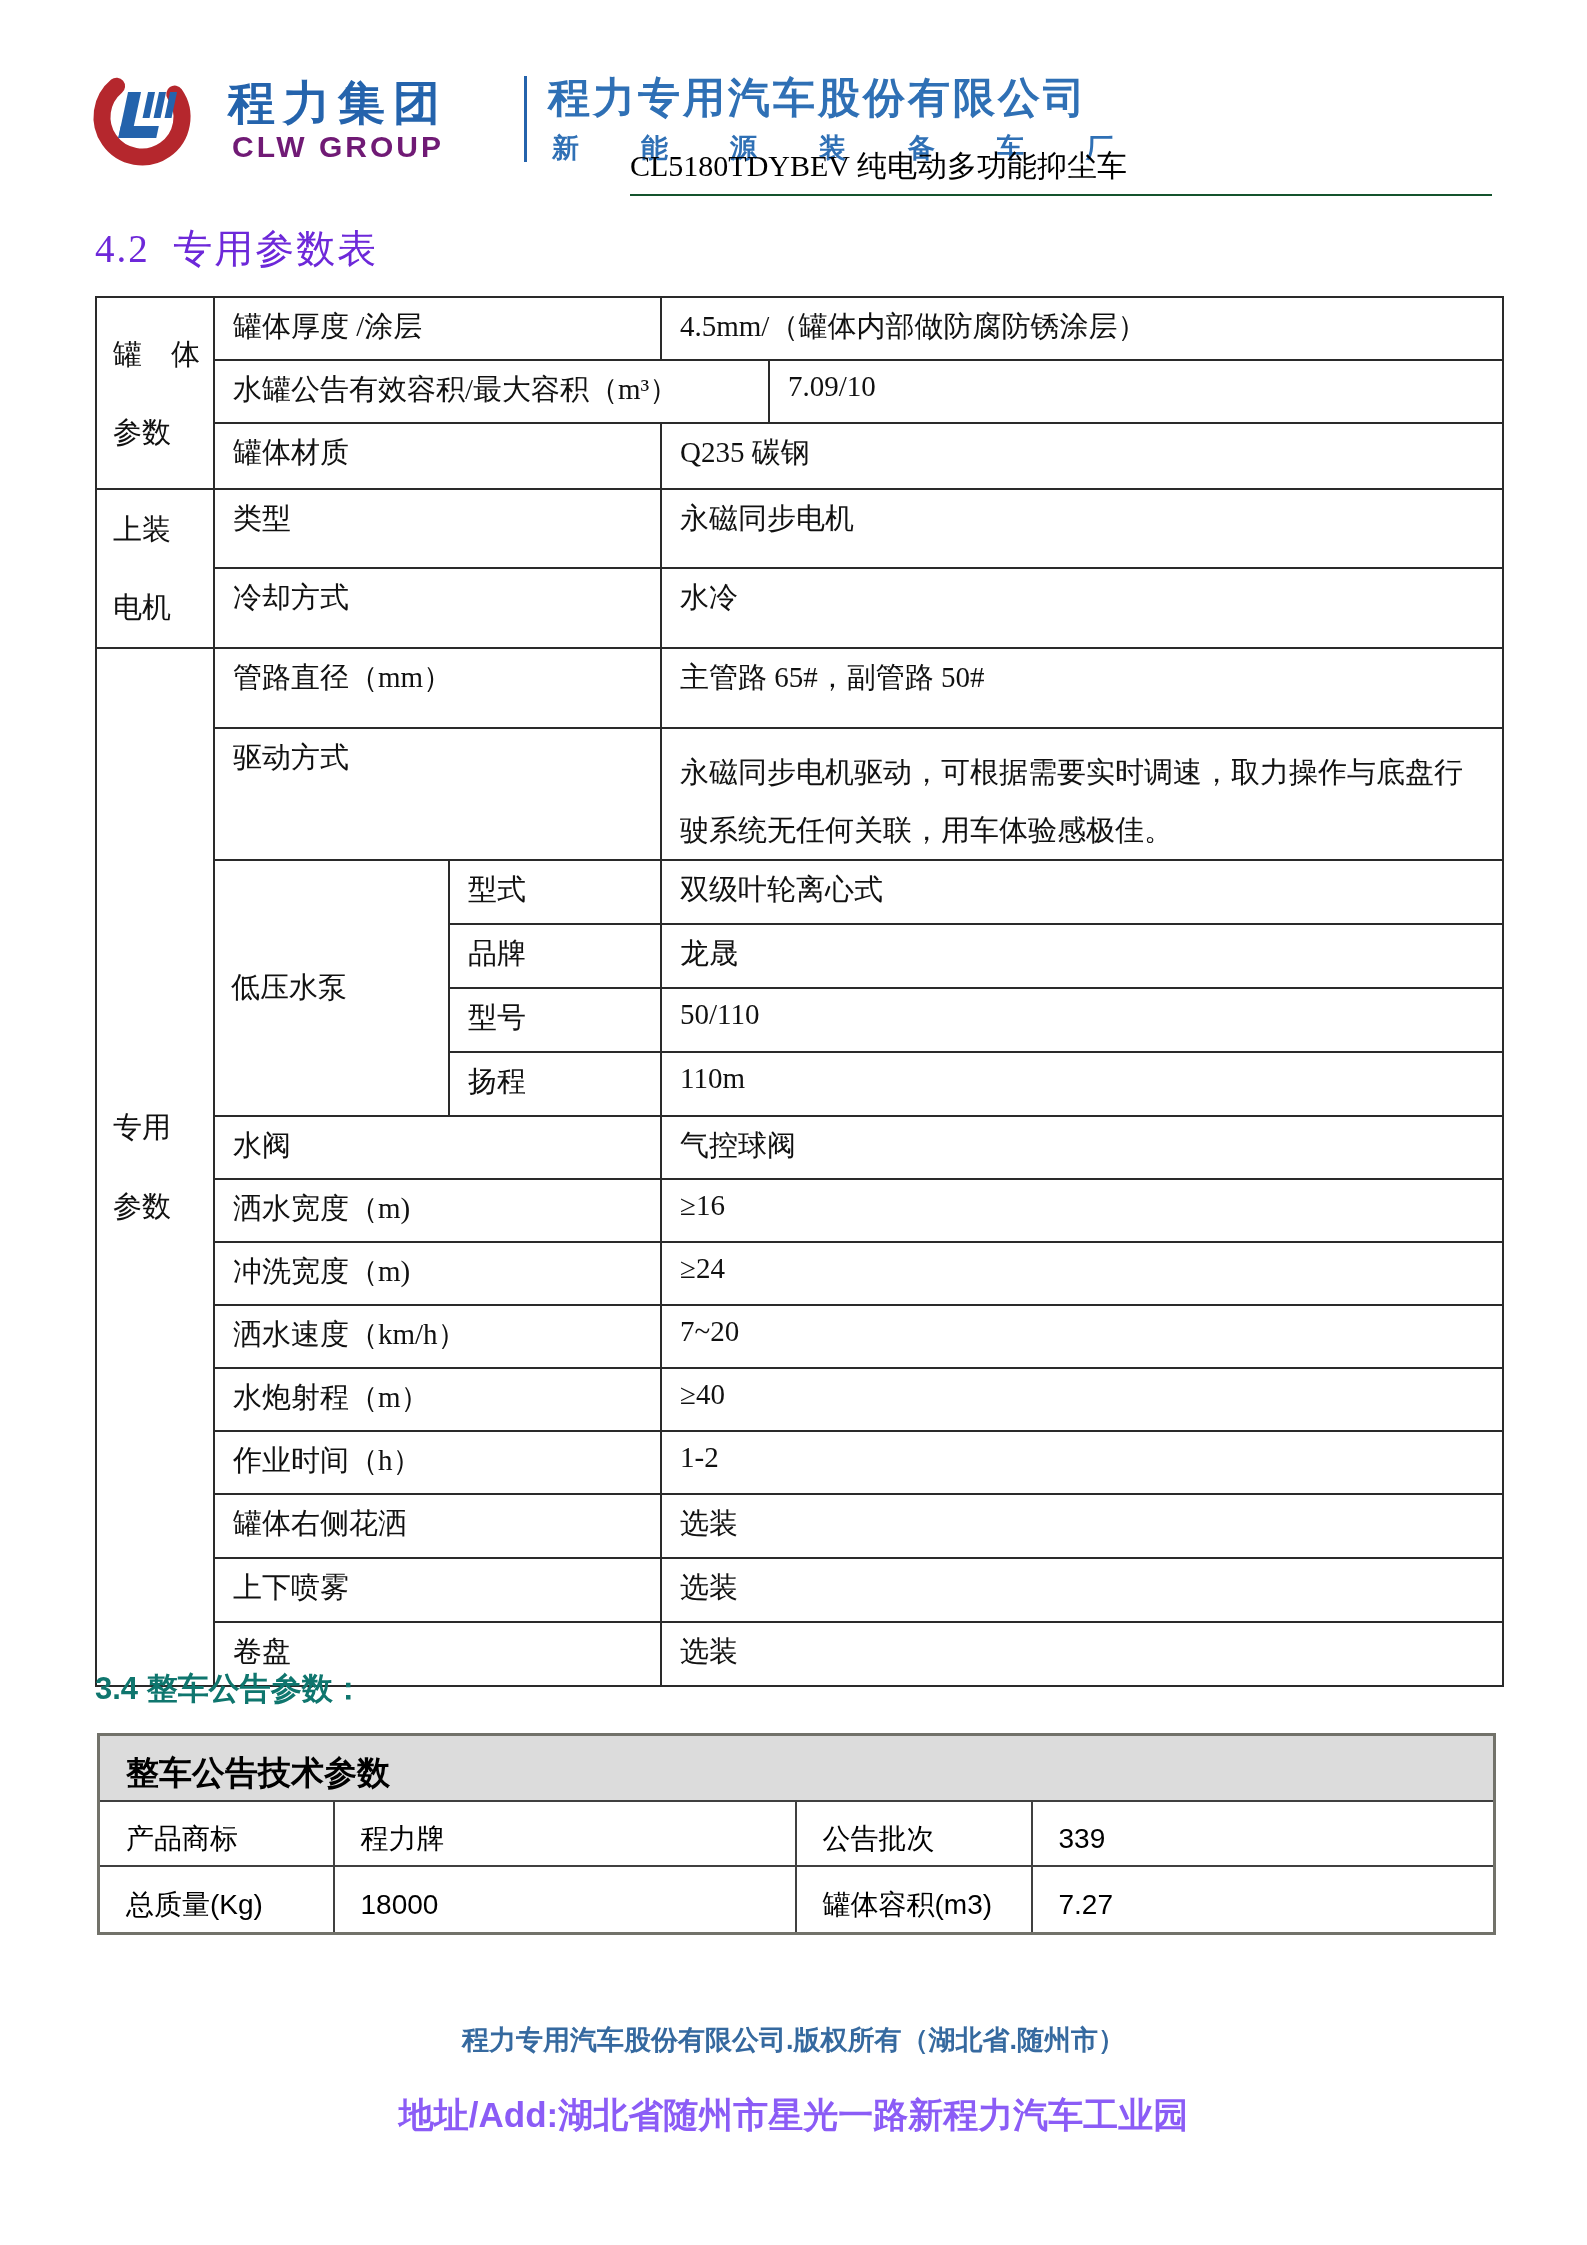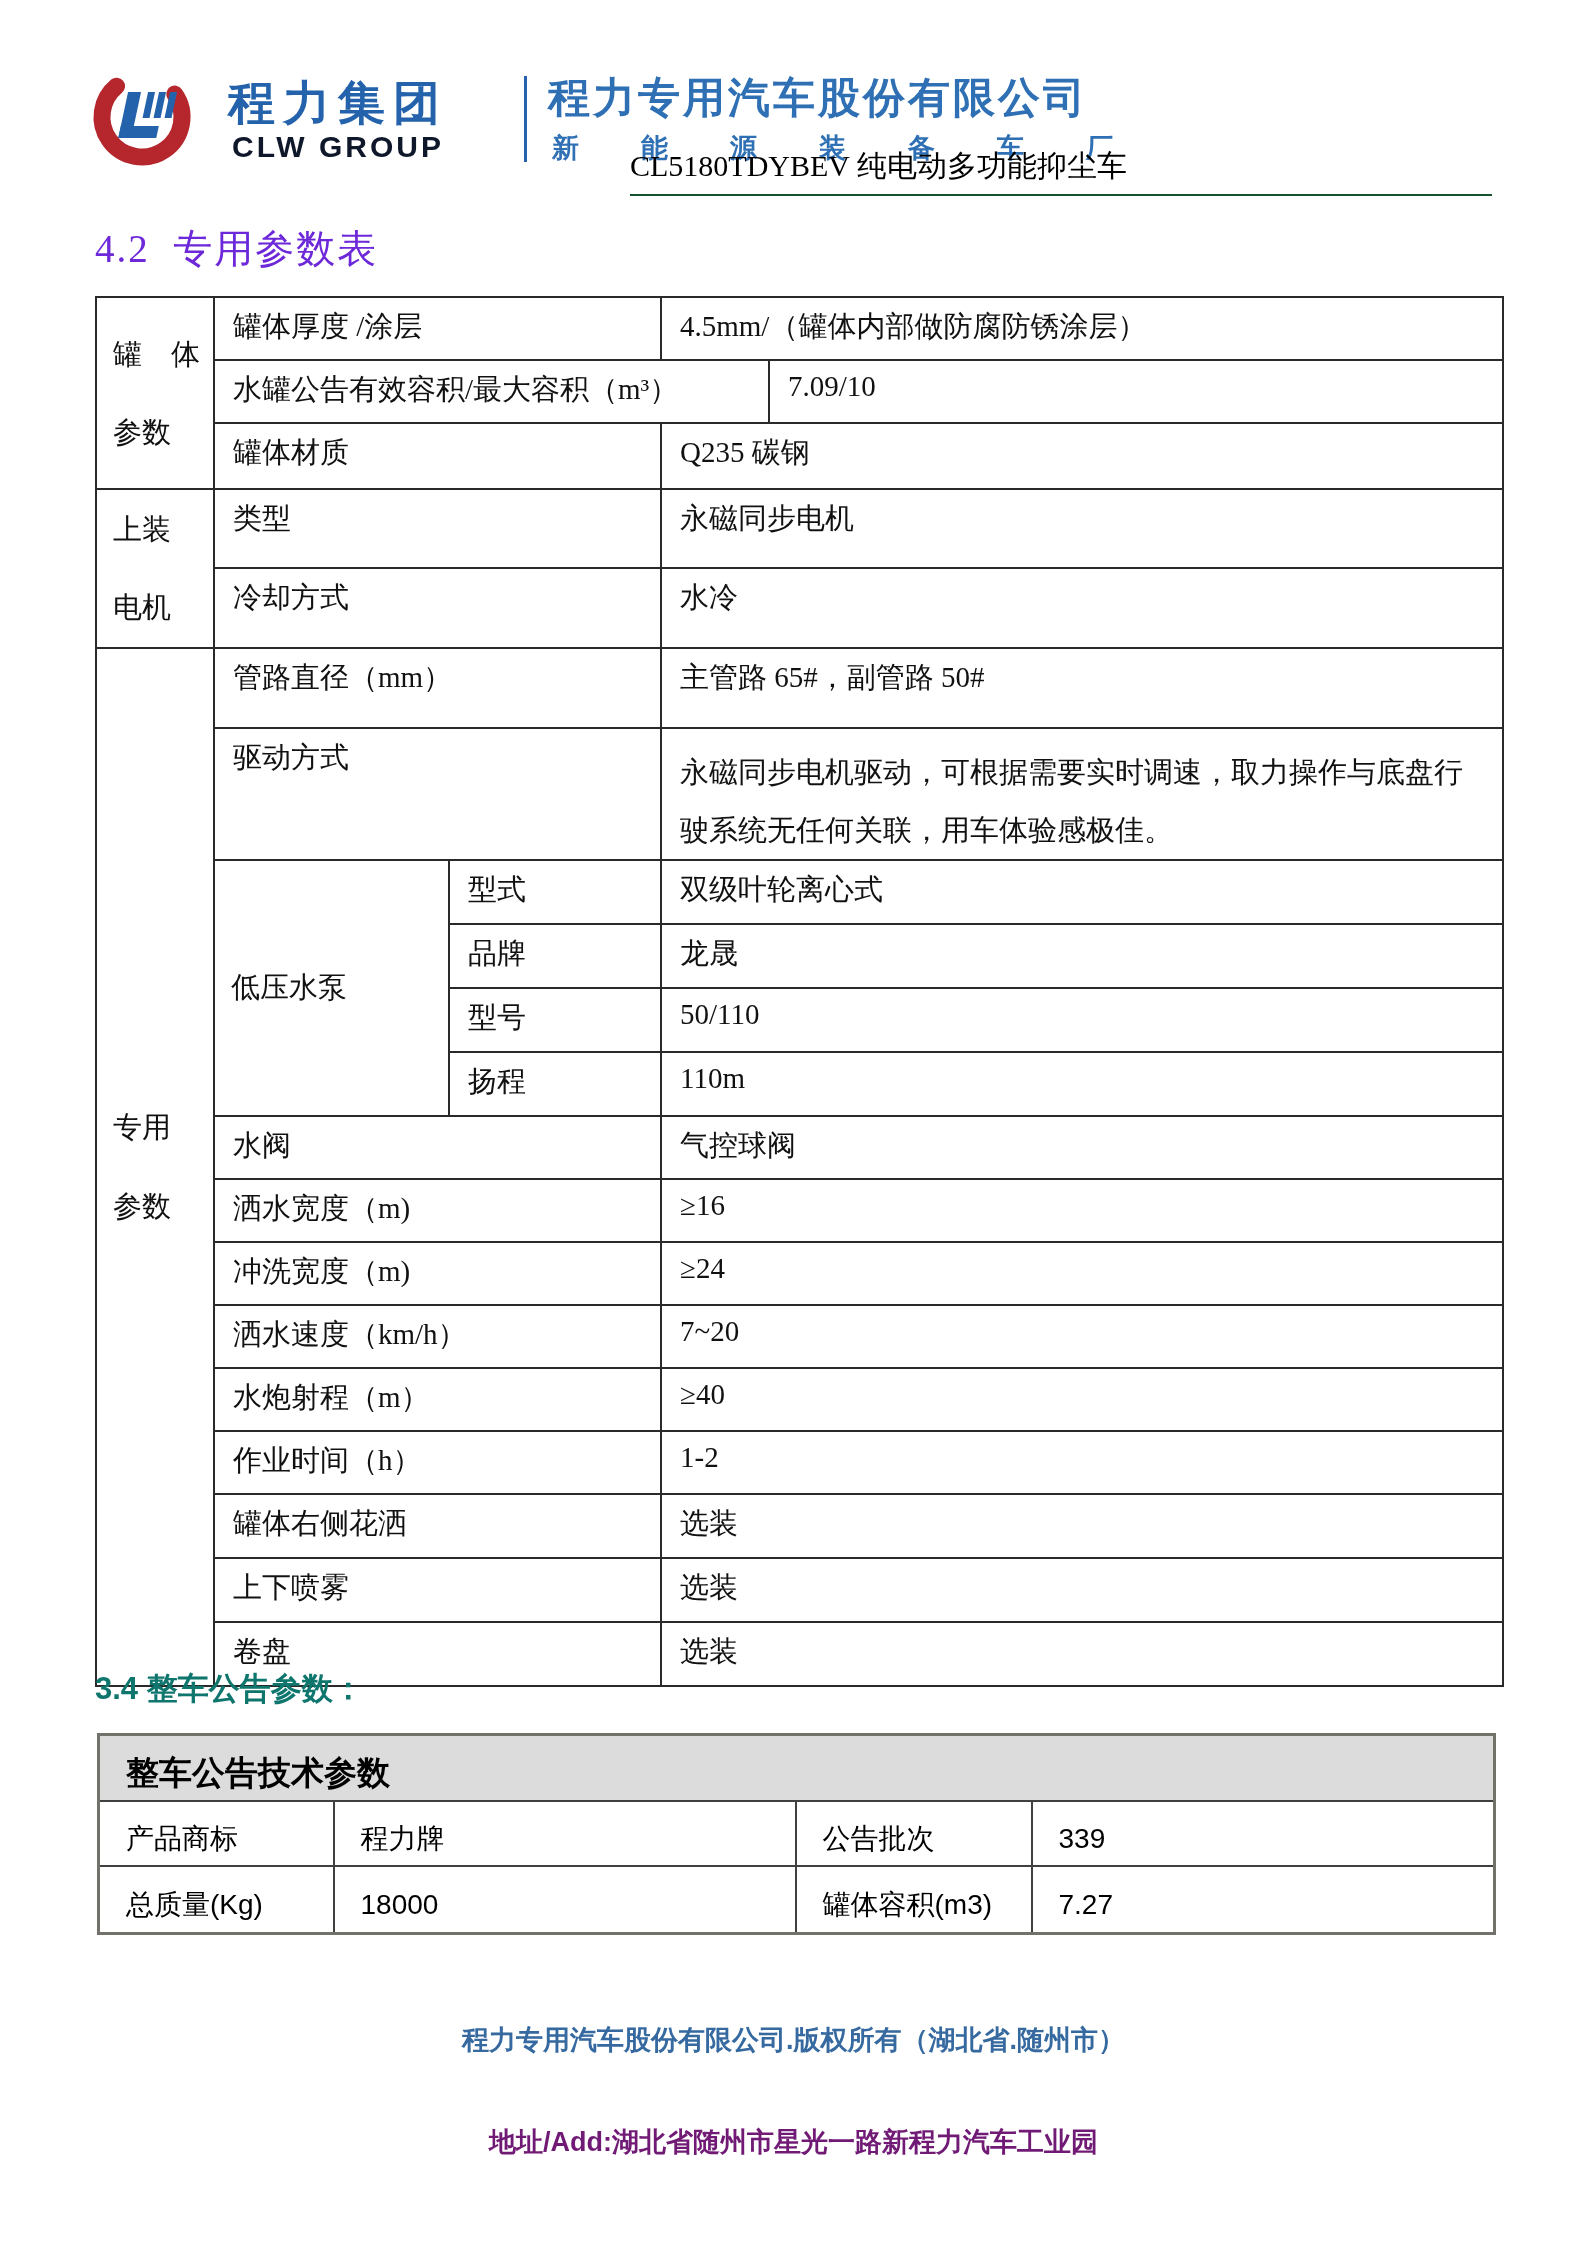--- a/index.html
+++ b/index.html
@@ -15,21 +15,21 @@
   .abs { position:absolute; }
 
   
   .logo-cn {
     font-family:"Liberation Sans", sans-serif;
     font-size:47px; font-weight:bold; color:#2463ac;
     letter-spacing:8px; white-space:nowrap;
   }
   .logo-en {
     font-family:"Liberation Sans", sans-serif;
-    font-size:30px; font-weight:bold; color:#0f172a;
+    font-size:30px; font-weight:bold; color:#701a75;
     letter-spacing:3px; white-space:nowrap;
   }
   .logo-divider { width:3px; height:86px; background:#2463ac; }
   .company-name {
     font-family:"Liberation Sans", sans-serif;
     font-size:42px; font-weight:bold; color:#2f70b5;
     letter-spacing:3px; white-space:nowrap;
   }
   .company-sub {
     font-family:"Liberation Sans", sans-serif;
@@ -93,21 +93,21 @@
 
   
   .footer-copyright {
     width:100%; text-align:center;
     font-family:"Liberation Sans", sans-serif;
     font-size:27px; font-weight:bold; color:#35699f; white-space:nowrap;
   }
   .footer-address {
     width:100%; text-align:center;
     font-family:"Liberation Sans", sans-serif;
-    font-size:27px; font-weight:bold; color:#701a75; white-space:nowrap;margin-top:32px;
+    font-size:35px; font-weight:bold; color:#8b5cf6; white-space:nowrap;
   }
 </style>
 </head>
 <body>
 
 <div class="page">
 
   <svg class="abs" style="left:88px; top:64px;" width="134" height="106" viewBox="0 0 134 106">
     <g transform="rotate(-35 54 53)">
       <circle cx="54" cy="53" r="40" fill="none" stroke="#b5272d" stroke-width="17" stroke-dasharray="185 67" stroke-linecap="round"></circle>

